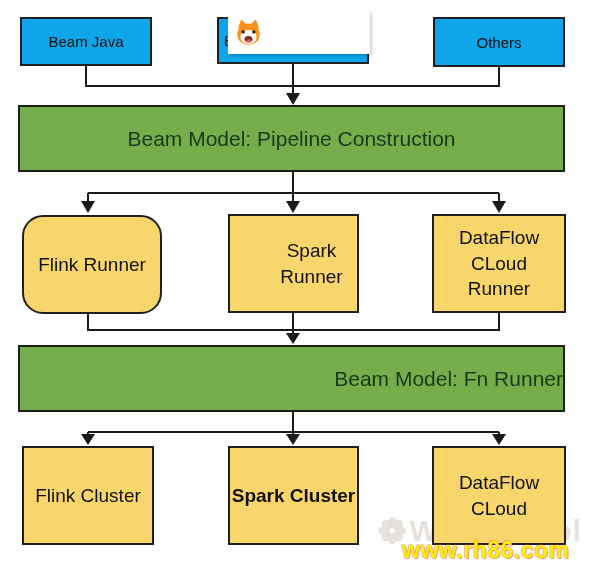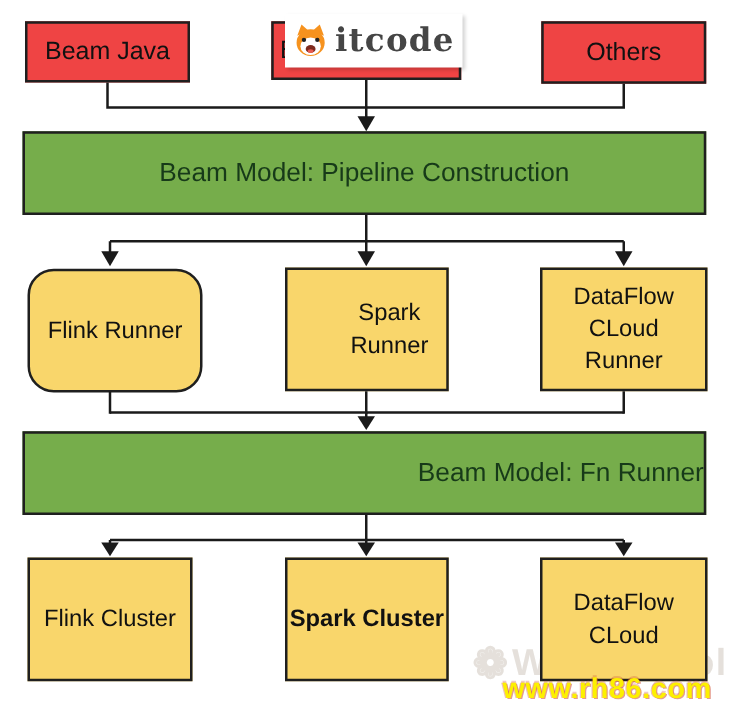--- a/index.html
+++ b/index.html
@@ -5,21 +5,21 @@
   html,body{margin:0;padding:0;background:#fff;}
   .stage{
     position:relative;width:600px;height:568px;background:#ffffff;
     overflow:hidden;font-family:"Liberation Sans",sans-serif;
   }
   .node{
     position:absolute;box-sizing:border-box;border:2px solid #1f1f1f;
     display:flex;align-items:center;justify-content:center;text-align:center;
     color:#111;white-space:pre-line;
   }
-  .sdk-box{background:#ef4444;font-size:20px;z-index:2;}
+  .sdk-box{background:#0ea5e9;font-size:15px;z-index:2;}
   .bar{background:#76ad4b;color:#173a19;font-size:21px;z-index:2;}
   .y-box{background:#f9d66b;font-size:19px;line-height:1.35;z-index:2;}
 
   #box-beam-java{left:20px;top:17px;width:132px;height:49px;}
   #box-beam-python{left:217px;top:17px;width:152px;height:47px;
     justify-content:flex-start;text-align:left;padding-left:5px;}
   #box-others{left:433px;top:17px;width:132px;height:50px;}
   #bar-pipeline{left:18px;top:105px;width:547px;height:67px;}
   #runner-flink{left:22px;top:215px;width:140px;height:99px;border-radius:21px;}
   #runner-spark{left:228px;top:214px;width:131px;height:99px;padding-left:36px;}
@@ -144,21 +144,20 @@
     <svg id="fox-icon" viewBox="0 0 48 52" xmlns="http://www.w3.org/2000/svg">
       <polygon points="5,18 11,2 21,11" fill="#f6921e"></polygon>
       <polygon points="43,18 37,2 27,11" fill="#f6921e"></polygon>
       <ellipse cx="24" cy="28" rx="20" ry="19" fill="#f6921e"></ellipse>
       <ellipse cx="24" cy="33" rx="14.5" ry="12.5" fill="#ffffff"></ellipse>
       <circle cx="14.5" cy="24" r="3.1" fill="#222222"></circle>
       <circle cx="33.5" cy="24" r="3.1" fill="#222222"></circle>
       <ellipse cx="24" cy="37" rx="7" ry="5.5" fill="#7e2a1d"></ellipse>
       <ellipse cx="24" cy="40" rx="4.2" ry="2.8" fill="#e85a4f"></ellipse>
     </svg>
-    <span class="brand">itcode</span>
   </div>
 
   <div id="ghost-watermark">
     <span class="flower">❁</span>
     <span>W3Cschool</span>
   </div>
 
   <div id="site-url">www.rh86.com</div>
 
 </div>

